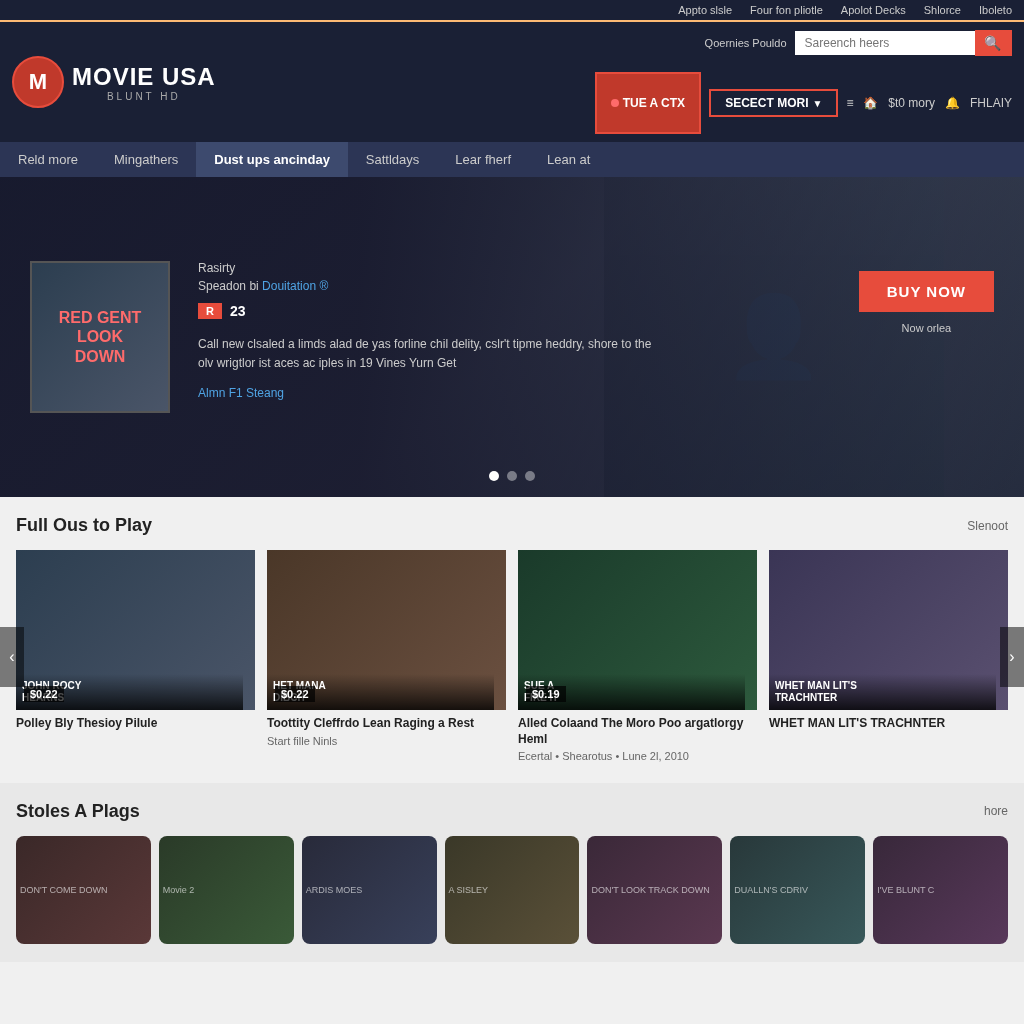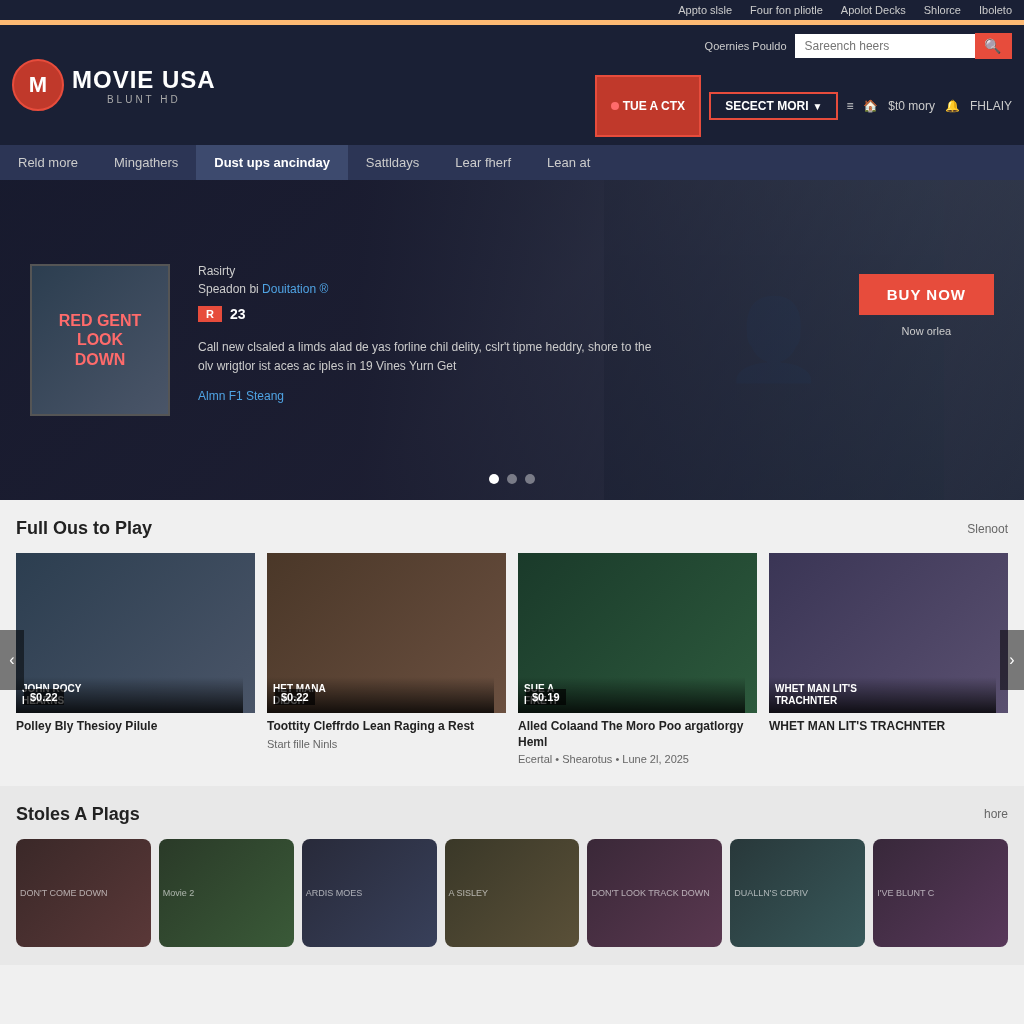--- a/index.html
+++ b/index.html
@@ -1,20 +1,20 @@
 <!DOCTYPE html>
 <html><head>
   <meta charset="utf-8">
   <style>
     * { margin: 0; padding: 0; box-sizing: border-box; }
     body { font-family: Arial, sans-serif; background: #f0f0f0; font-size: 13px; color: #333; width: 1024px; overflow-x: hidden; }
 
     
     .header { background: #1a2035; color: white; }
-    .top-bar { display: flex; justify-content: flex-end; align-items: center; padding: 4px 12px; font-size: 11px; color: #ccc; gap: 18px; border-bottom: 5px solid #fdba74; }
+    .top-bar { display: flex; justify-content: flex-end; align-items: center; padding: 4px 12px; font-size: 11px; color: #ccc; gap: 18px; border-bottom: 2px solid #fdba74; }
     .top-bar span { cursor: pointer; }
     .main-header { display: flex; align-items: center; padding: 8px 12px; gap: 16px; }
     .logo-area { display: flex; align-items: center; gap: 8px; min-width: 200px; }
     .logo-icon { width: 52px; height: 52px; background: #c0392b; border-radius: 50%; display: flex; align-items: center; justify-content: center; font-size: 22px; font-weight: bold; color: white; border: 2px solid #e74c3c; }
     .logo-text { display: flex; flex-direction: column; }
     .logo-main { font-size: 24px; font-weight: 900; color: white; letter-spacing: 1px; }
     .logo-sub { font-size: 10px; color: #aaa; letter-spacing: 3px; text-align: center; }
     .header-right { display: flex; flex-direction: column; align-items: flex-end; gap: 16px; flex: 1; }
     .header-top-row { display: flex; align-items: center; gap: 8px; }
     .search-label { color: #ccc; font-size: 11px; }
@@ -218,21 +218,21 @@
     </div>
 
     <div class="movie-card">
       <div class="movie-thumb movie-thumb-3">
         <div class="thumb-overlay">
           <div class="thumb-overlay-text">SUE A<br>FIRE IT</div>
         </div>
         <div class="thumb-price">$0.19</div>
       </div>
       <div class="movie-title">Alled Colaand The Moro Poo argatlorgy Heml</div>
-      <div class="movie-meta">Ecertal • Shearotus • Lune 2l, 2025</div>
+      <div class="movie-meta">Ecertal • Shearotus • Lune 2l, 2010</div>
     </div>
 
     <div class="movie-card">
       <div class="movie-thumb" style="background: linear-gradient(135deg, #3a3555, #5a5070);">
         <div class="thumb-overlay">
           <div class="thumb-overlay-text">WHET MAN LIT'S<br>TRACHNTER</div>
         </div>
       </div>
       <div class="movie-title">WHET MAN LIT'S TRACHNTER</div>
     </div>

